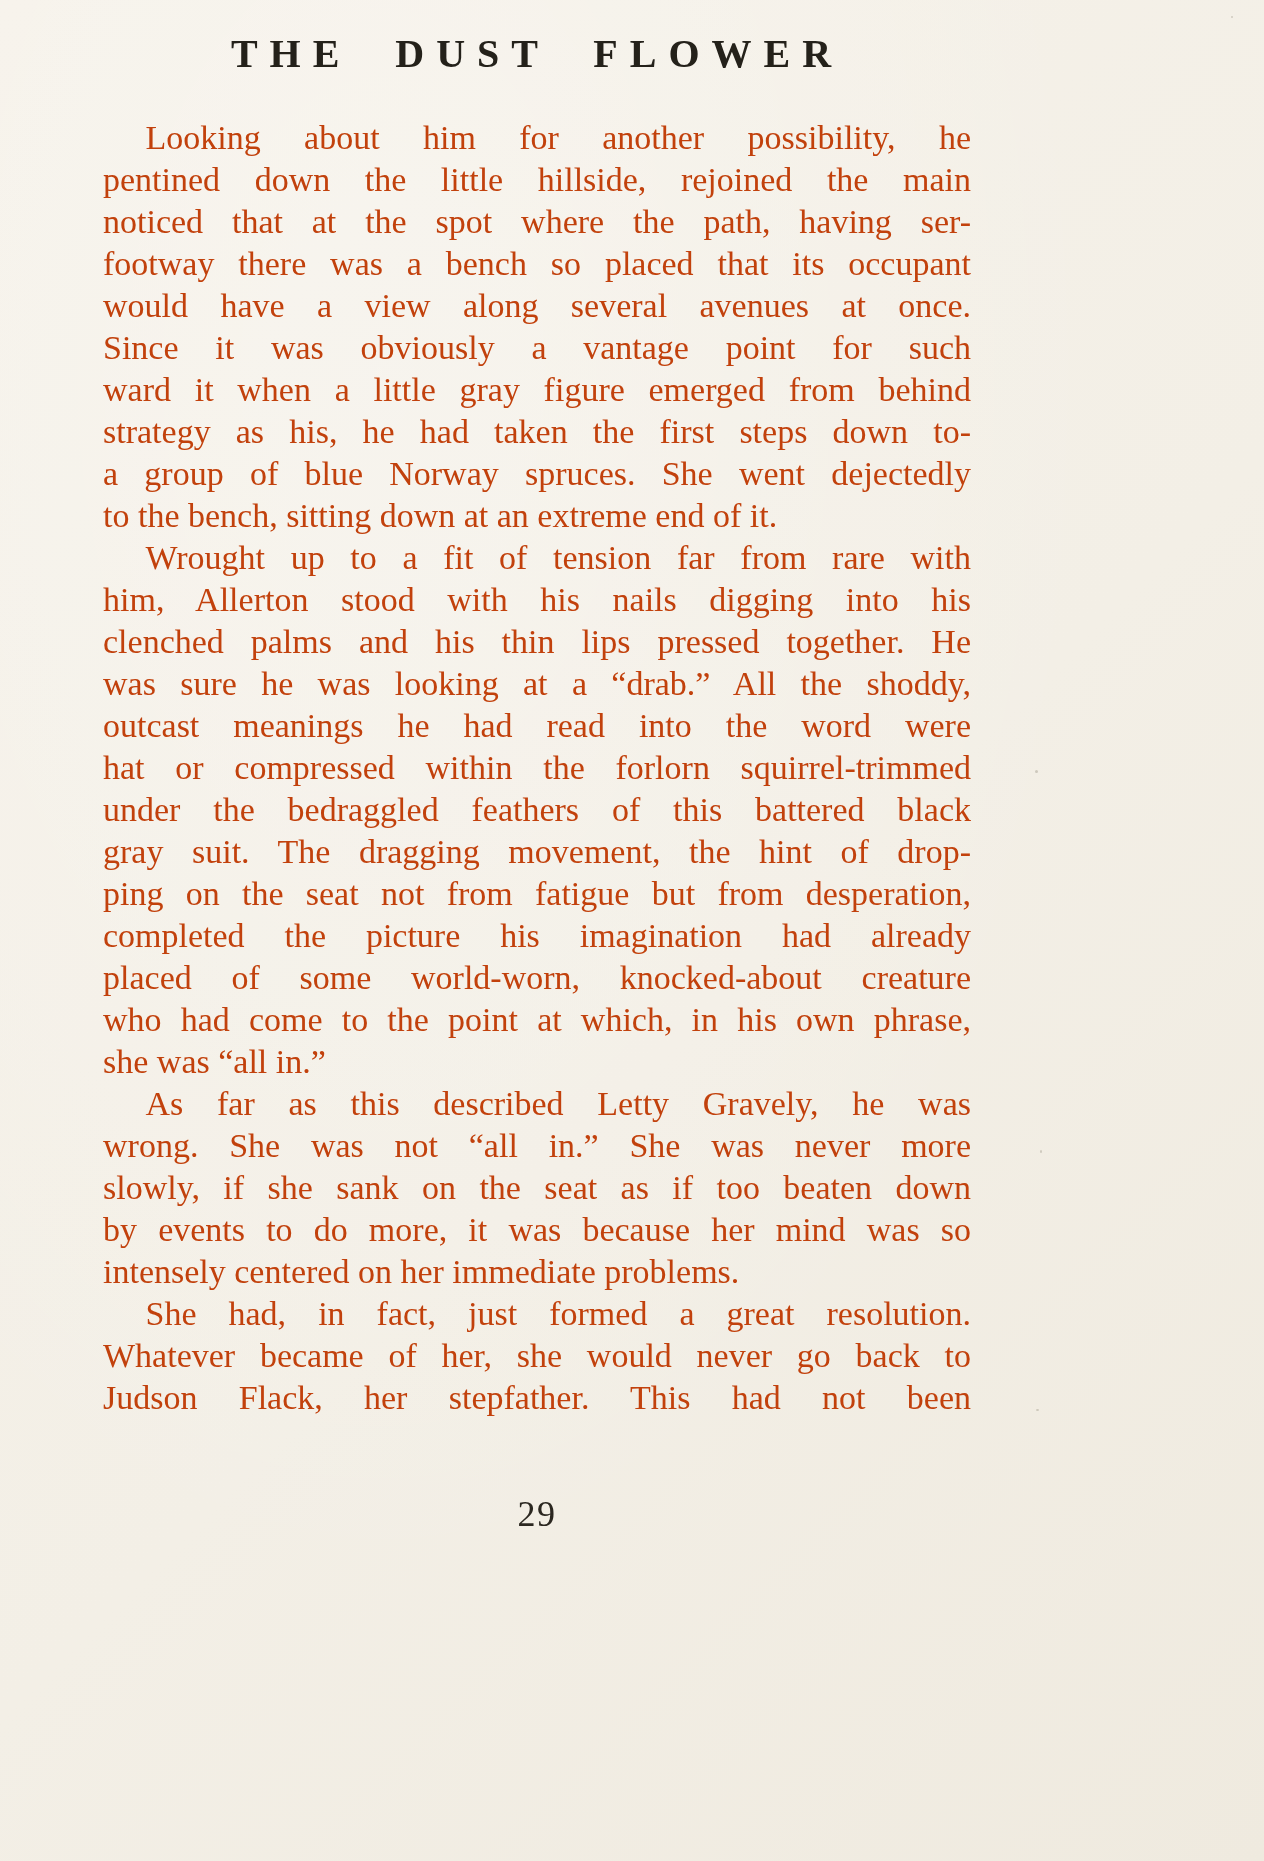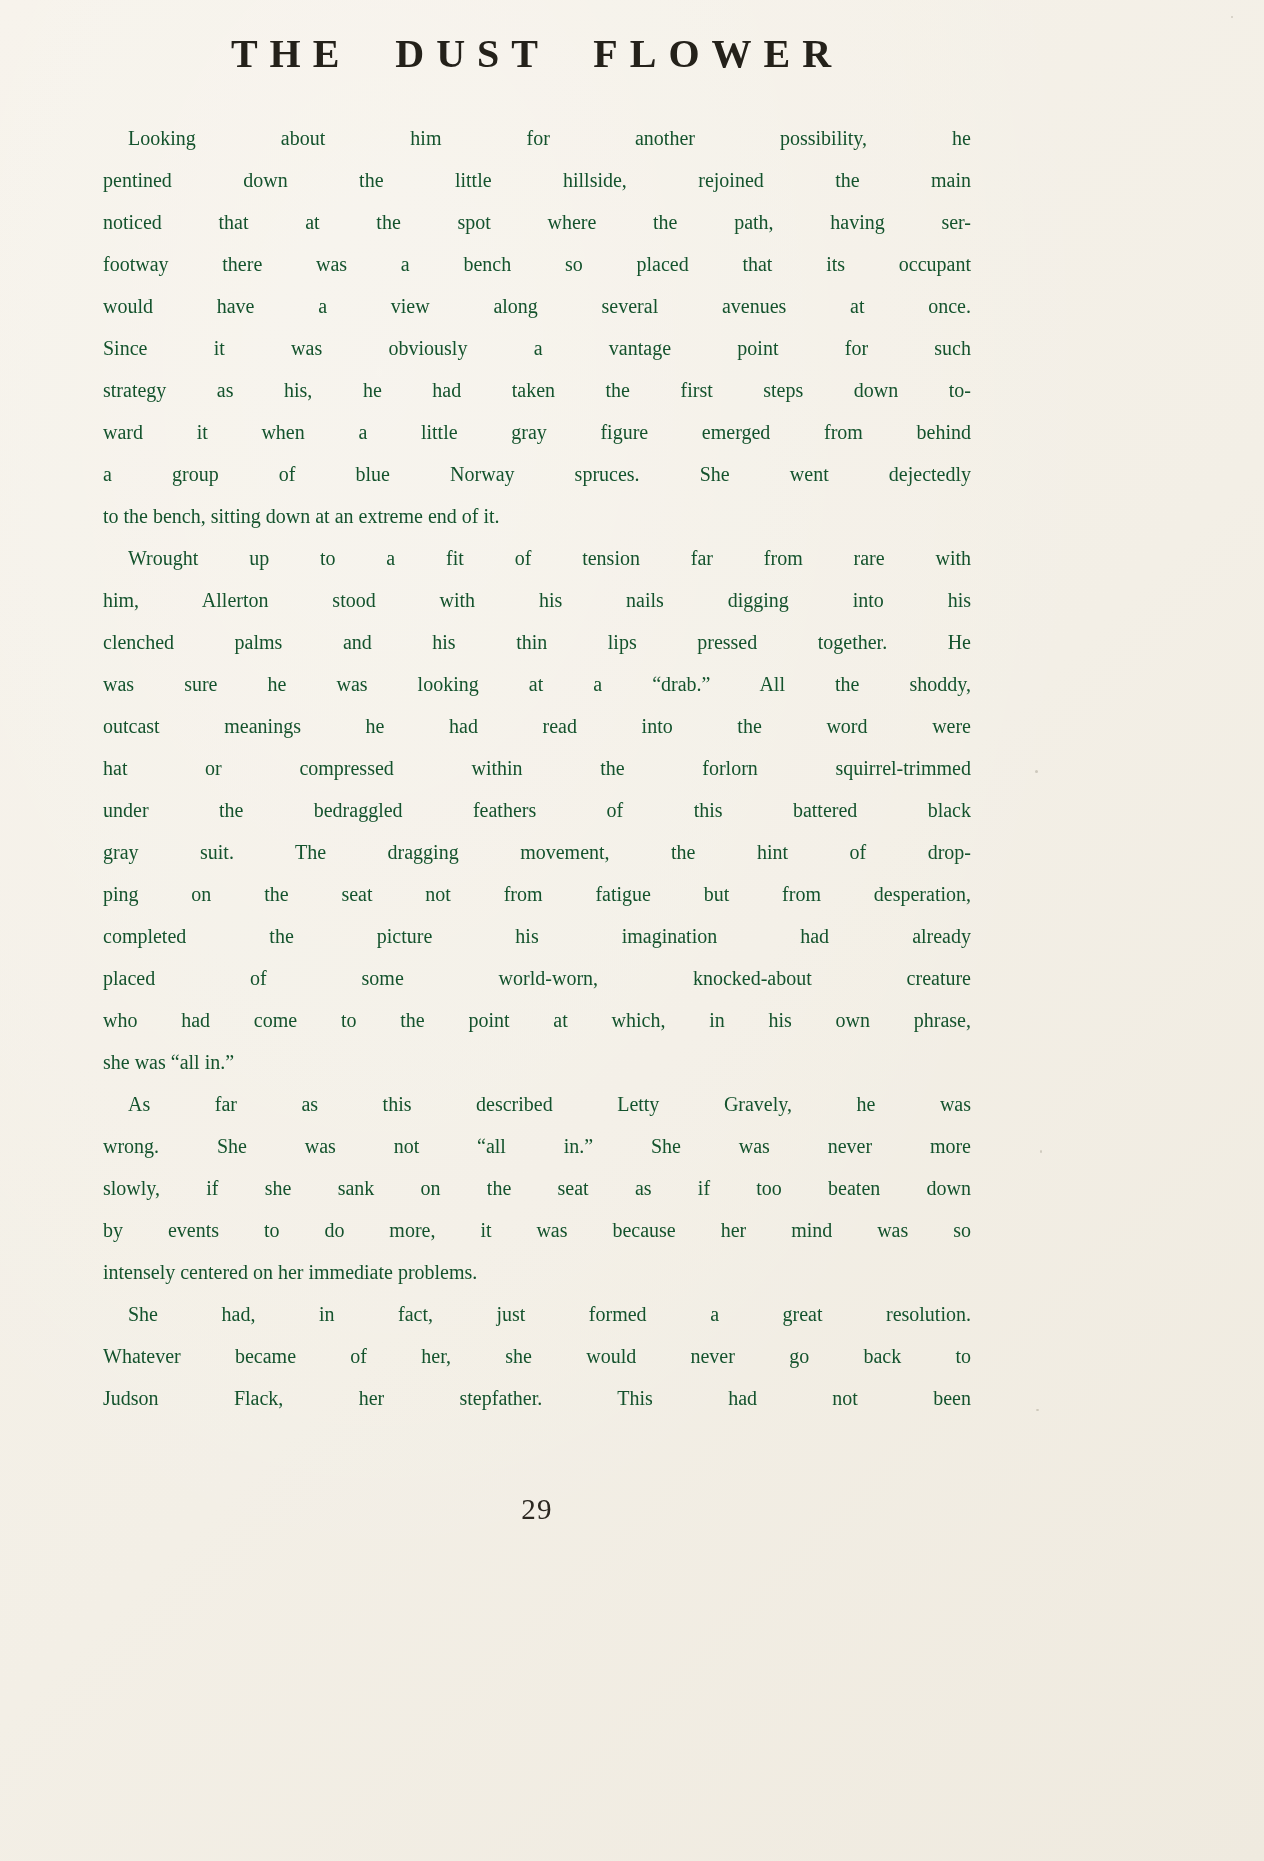--- a/index.html
+++ b/index.html
@@ -34,23 +34,23 @@
     font-weight: 700;
     letter-spacing: 0.30em;
     word-spacing: 0.55em;
     color: #24211a;
   }
   .body-text {
     position: absolute;
     left: 103px;
     top: 113px;
     width: 868px;
-    font-size: 20px;
+    font-size: 34px;
     line-height: 42px;
-    color: #14532d;
+    color: #c2410c;
   }
   .paragraph {
     margin: 0;
   }
   .line {
     text-align: justify;
     text-align-last: justify;
     white-space: normal;
   }
   .line.first {
@@ -58,21 +58,21 @@
   }
   .line.last {
     text-align-last: left;
   }
   .folio {
     position: absolute;
     left: 103px;
     top: 1489px;
     width: 868px;
     text-align: center;
-    font-size: 29px;
+    font-size: 36px;
     color: #2b2720;
     letter-spacing: 0.04em;
   }
   
   .speck { position: absolute; background: #8a8474; border-radius: 50%; opacity: 0.35; }
   .s1 { width: 3px; height: 3px; left: 1035px; top: 766px; }
   .s2 { width: 2px; height: 3px; left: 1040px; top: 1146px; }
   .s3 { width: 3px; height: 2px; left: 1036px; top: 1405px; }
   .s4 { width: 2px; height: 2px; left: 1231px; top: 12px; }
 </style>
@@ -83,22 +83,22 @@
   <div class="running-head">THE DUST FLOWER</div>
 
   <div class="body-text">
       <div class="paragraph">
         <div class="line first">Looking about him for another possibility, he</div>
         <div class="line">pentined down the little hillside, rejoined the main</div>
         <div class="line">noticed that at the spot where the path, having ser-</div>
         <div class="line">footway there was a bench so placed that its occupant</div>
         <div class="line">would have a view along several avenues at once.</div>
         <div class="line">Since it was obviously a vantage point for such</div>
+        <div class="line">ward it when a little gray figure emerged from behind</div>
         <div class="line">strategy as his, he had taken the first steps down to-</div>
-        <div class="line">ward it when a little gray figure emerged from behind</div>
         <div class="line">a group of blue Norway spruces.  She went dejectedly</div>
         <div class="line last">to the bench, sitting down at an extreme end of it.</div>
       </div>
       <div class="paragraph">
         <div class="line first">Wrought up to a fit of tension far from rare with</div>
         <div class="line">him, Allerton stood with his nails digging into his</div>
         <div class="line">clenched palms and his thin lips pressed together.  He</div>
         <div class="line">was sure he was looking at a “drab.”  All the shoddy,</div>
         <div class="line">outcast meanings he had read into the word were</div>
         <div class="line">hat or compressed within the forlorn squirrel-trimmed</div>

